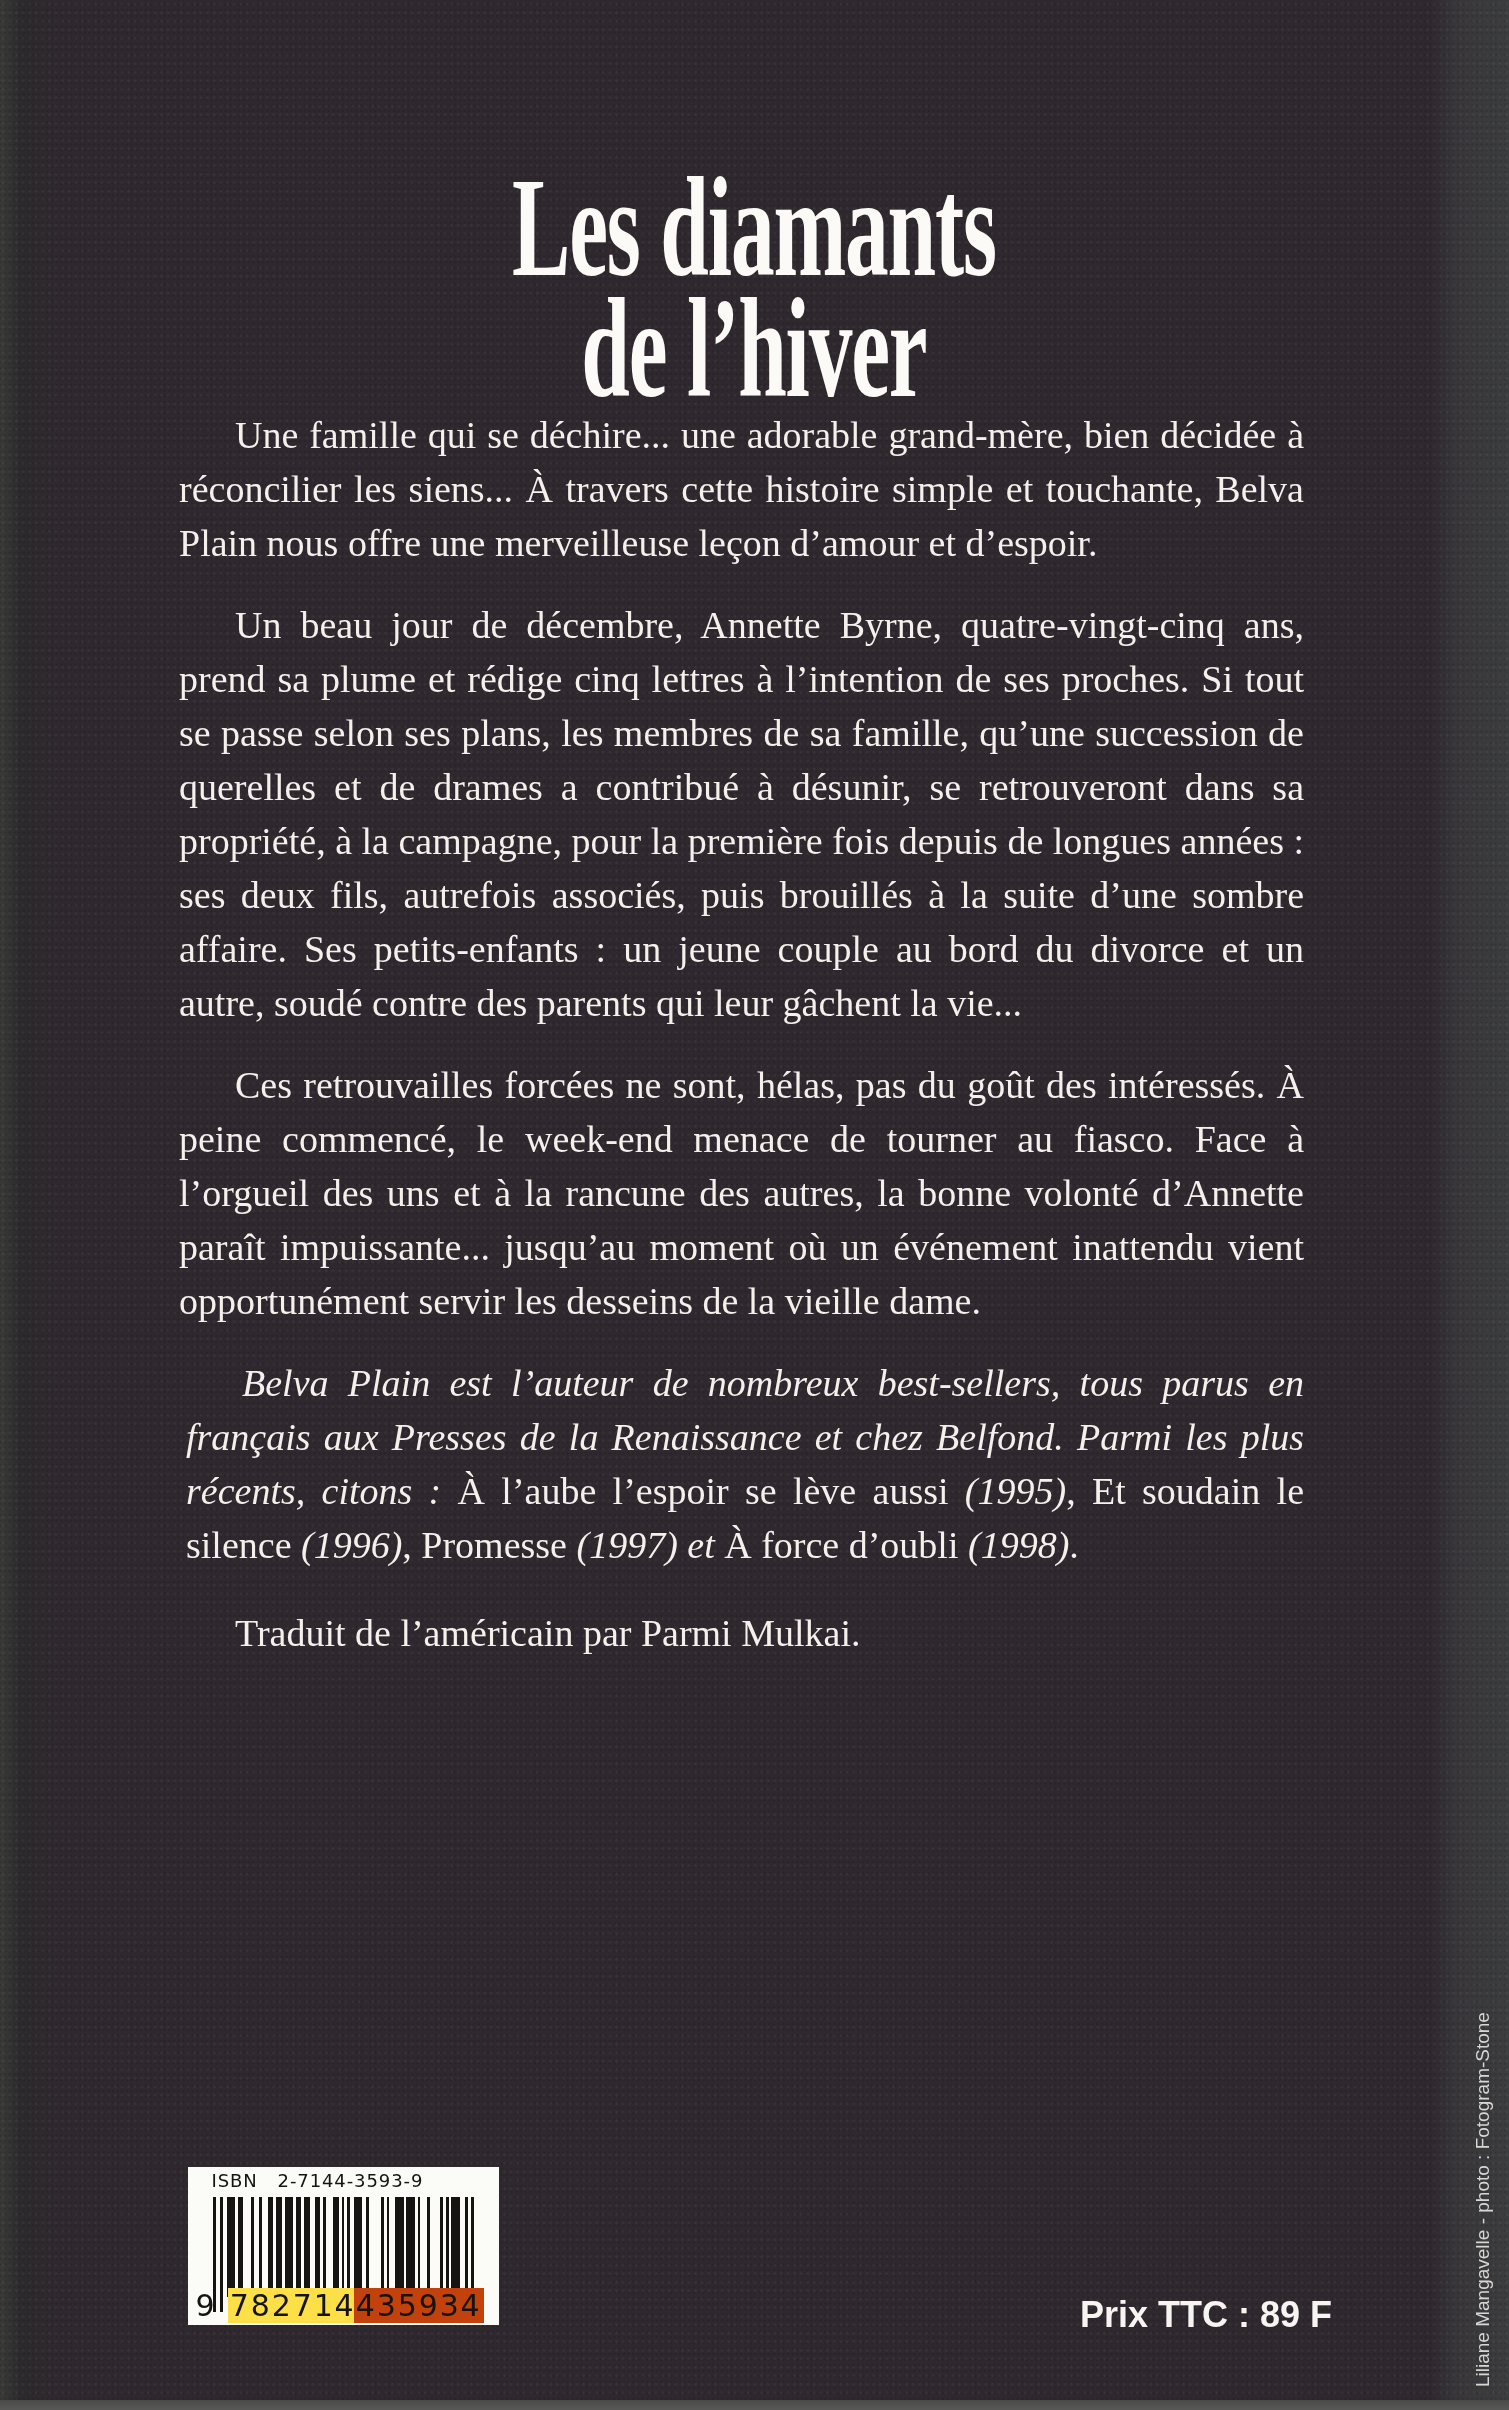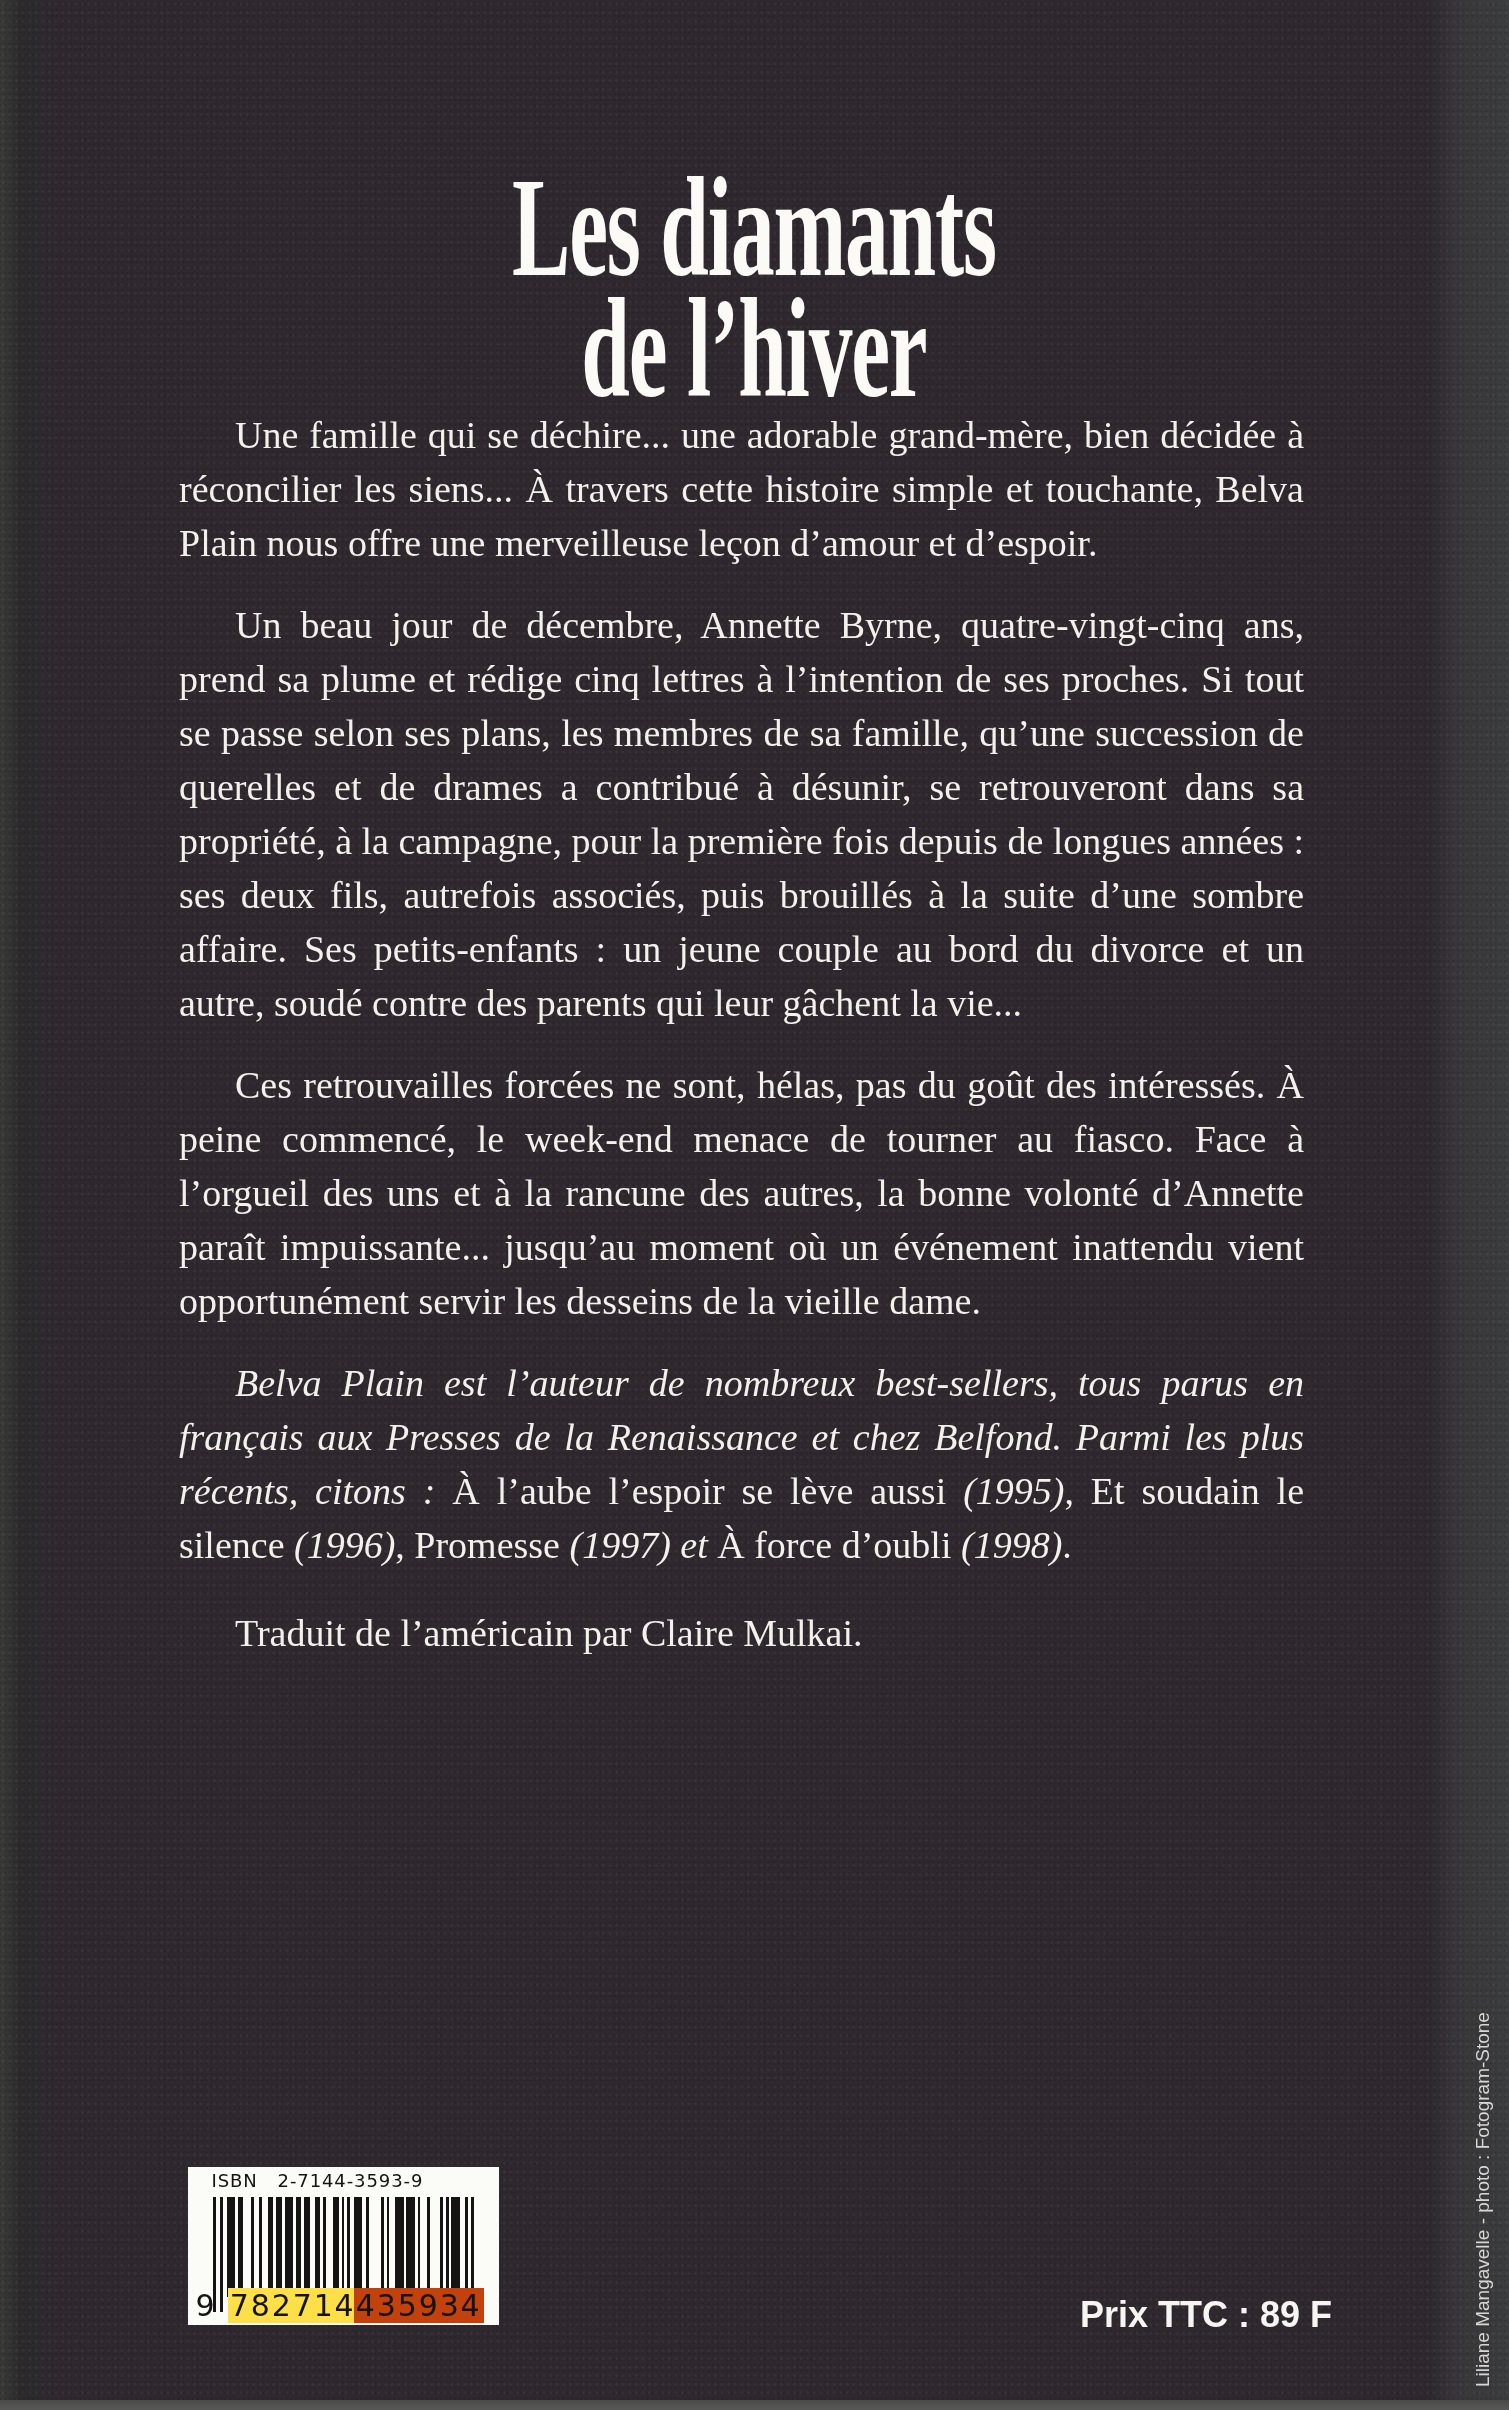--- a/index.html
+++ b/index.html
@@ -63,21 +63,21 @@
       font-size: 38px;
       line-height: 54px;
       text-align: justify;
       color: #f4f1ec;
     }
     .para {
       margin: 0 0 28px 0;
       text-indent: 56px;
       text-align: justify;
     }
-    .para.author { font-style: italic; }
+    .para.author { font-style: italic; margin-left: 7px; }
     .para.author .upright { font-style: normal; }
     .para.translator {
       text-align: left;
       margin-top: 34px;
     }
     .barcode {
       position: absolute;
       left: 188px;
       top: 2167px;
       width: 311px;
@@ -153,21 +153,21 @@
     <span class="title-line">de l’hiver</span>
   </h1>
 
   <div class="body-text">
     <p class="para">Une famille qui se déchire... une adorable grand-mère, bien décidée à réconcilier les siens... À travers cette histoire simple et touchante, Belva Plain nous offre une merveilleuse leçon d’amour et d’espoir.</p>
     <p class="para">Un beau jour de décembre, Annette Byrne, quatre-vingt-cinq ans, prend sa plume et rédige cinq lettres à l’intention de ses proches. Si tout se passe selon ses plans, les membres de sa famille, qu’une succession de querelles et de drames a contribué à désunir, se retrouveront dans sa propriété, à la campagne, pour la première fois depuis de longues années : ses deux fils, autrefois associés, puis brouillés à la suite d’une sombre affaire. Ses petits-enfants : un jeune couple au bord du divorce et un autre, soudé contre des parents qui leur gâchent la vie...</p>
     <p class="para">Ces retrouvailles forcées ne sont, hélas, pas du goût des intéressés. À peine commencé, le week-end menace de tourner au fiasco. Face à l’orgueil des uns et à la rancune des autres, la bonne volonté d’Annette paraît impuissante... jusqu’au moment où un événement inattendu vient opportunément servir les desseins de la vieille dame.</p>
 
     <p class="para author"><span>Belva Plain est l’auteur de nombreux best-sellers, tous parus en français aux Presses de la Renaissance et chez Belfond. Parmi les plus récents, citons : </span><span class="upright">À l’aube l’espoir se lève aussi</span> <span>(1995)</span><span class="upright">, </span><span class="upright">Et soudain le silence</span> <span>(1996)</span><span class="upright">, </span><span class="upright">Promesse</span> <span>(1997)</span><span> et </span><span class="upright">À force d’oubli</span> <span>(1998)</span><span class="upright">.</span></p>
 
-    <p class="para translator">Traduit de l’américain par Claire Mulkai.</p>
+    <p class="para translator">Traduit de l’américain par Parmi Mulkai.</p>
   </div>
 
   <div class="barcode">
     <div class="isbn-line"><span>ISBN</span>   <span>2-7144-3593-9</span></div>
     <div class="bars">
       <div class="bar guard" style="width:2.8px;margin-right:3.8px"></div>
       <div class="bar guard" style="width:2.8px;margin-right:3.8px"></div>
       <div class="bar" style="width:8.5px;margin-right:2.8px"></div>
       <div class="bar" style="width:5.6px;margin-right:7.5px"></div>
       <div class="bar" style="width:2.8px;margin-right:5.6px"></div>

